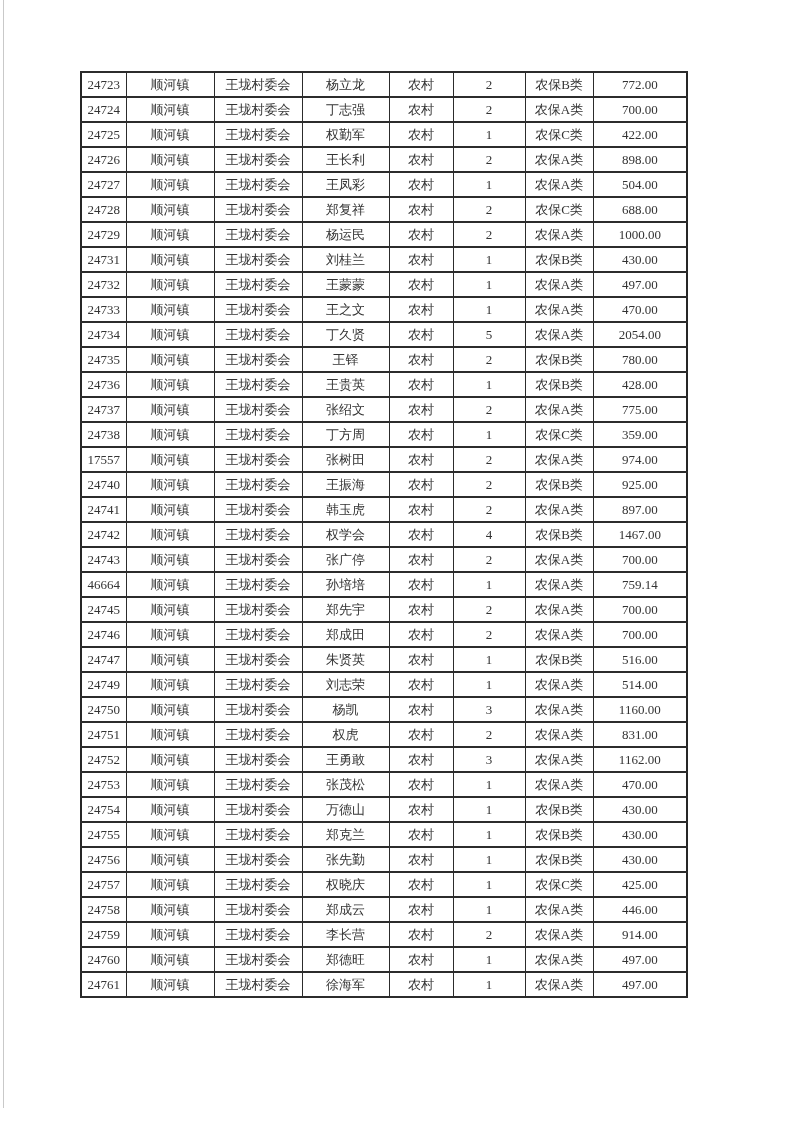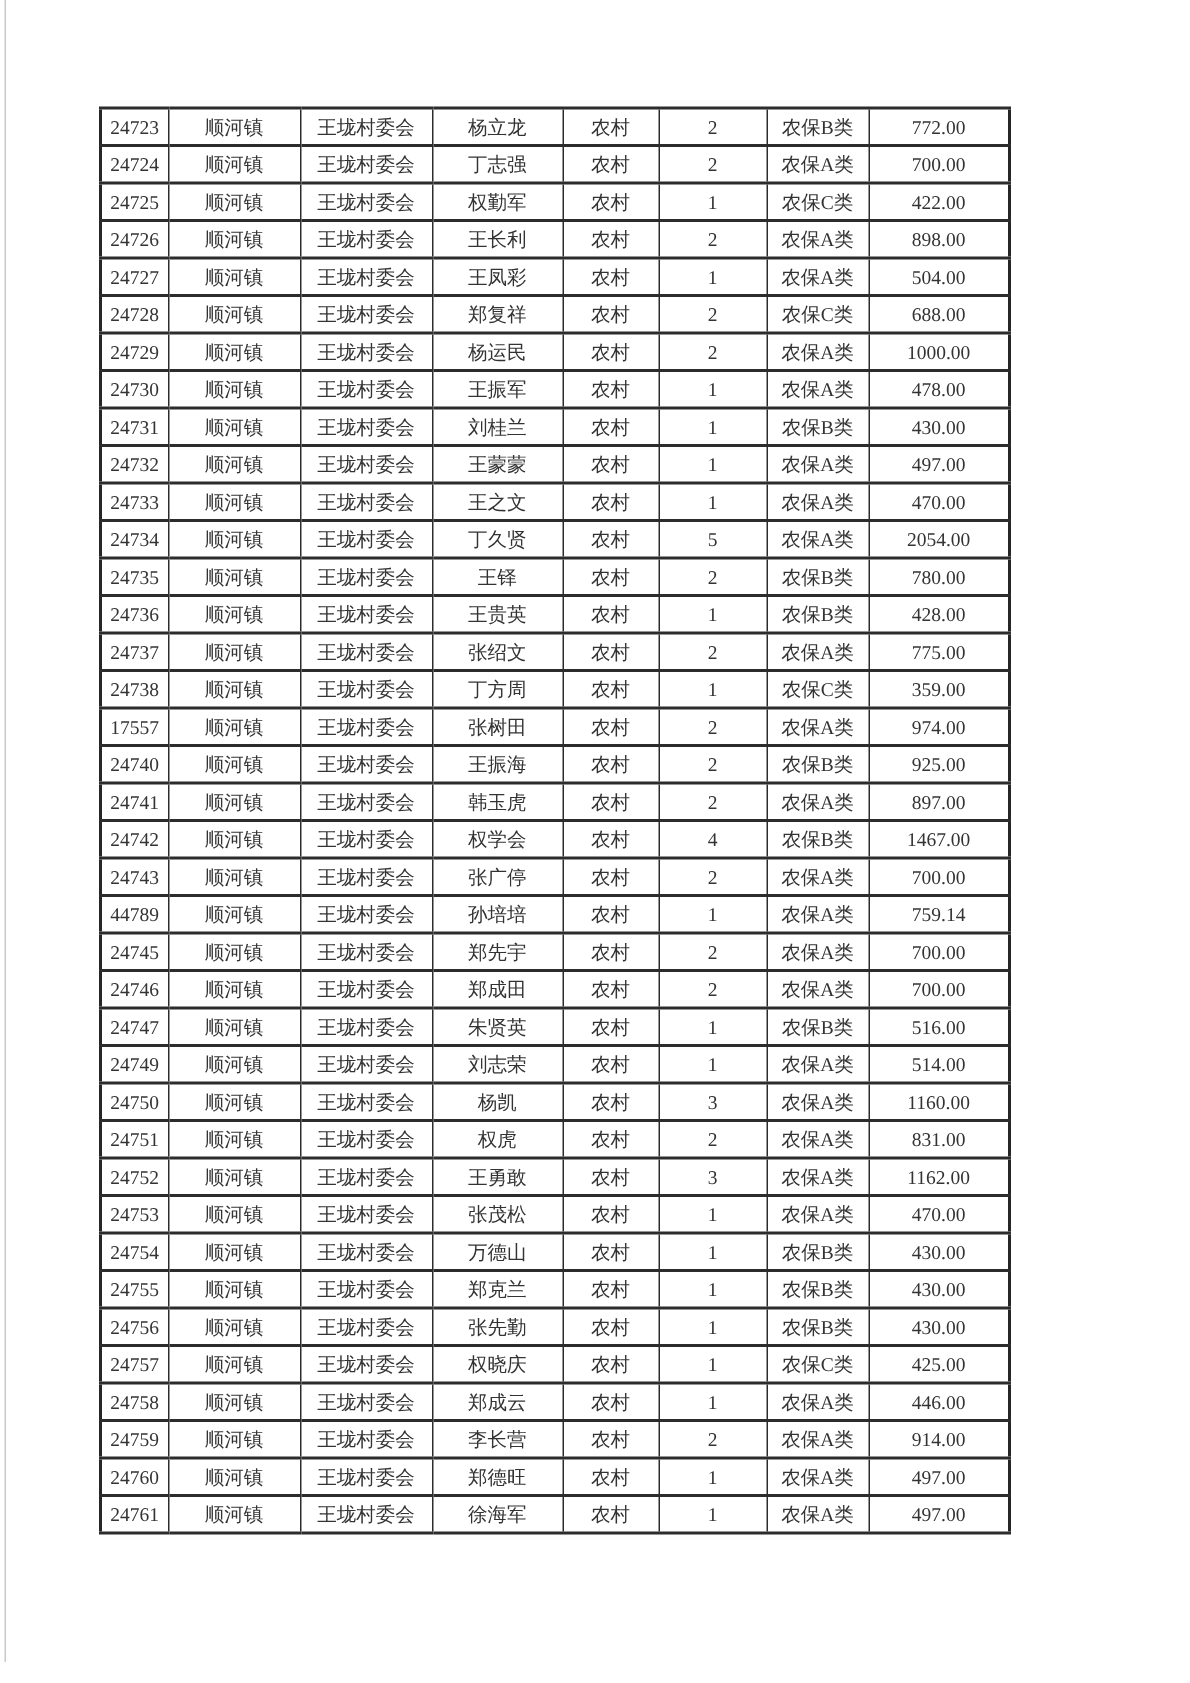--- a/index.html
+++ b/index.html
@@ -18,21 +18,21 @@
   .artifact-line {
     position: absolute;
     left: 3px;
     top: 0;
     width: 1px;
     height: 1108px;
     background: #c9c9c9;
   }
   table.roster {
     position: absolute;
-    left: 66px;
+    left: 80px;
     top: 71px;
     border-collapse: collapse;
     table-layout: fixed;
     border: 2px solid #262626;
   }
   table.roster td {
     border: 1px solid #2c2c2c;
     border-top-width: 2px;
     border-bottom-width: 2px;
     height: 23px;
@@ -135,30 +135,20 @@
     <td>24729</td>
     <td>顺河镇</td>
     <td>王垅村委会</td>
     <td>杨运民</td>
     <td>农村</td>
     <td>2</td>
     <td>农保A类</td>
     <td>1000.00</td>
   </tr>
       <tr>
-    <td>24730</td>
-    <td>顺河镇</td>
-    <td>王垅村委会</td>
-    <td>王振军</td>
-    <td>农村</td>
-    <td>1</td>
-    <td>农保A类</td>
-    <td>478.00</td>
-  </tr>
-      <tr>
     <td>24731</td>
     <td>顺河镇</td>
     <td>王垅村委会</td>
     <td>刘桂兰</td>
     <td>农村</td>
     <td>1</td>
     <td>农保B类</td>
     <td>430.00</td>
   </tr>
       <tr>
@@ -275,21 +265,21 @@
     <td>24743</td>
     <td>顺河镇</td>
     <td>王垅村委会</td>
     <td>张广停</td>
     <td>农村</td>
     <td>2</td>
     <td>农保A类</td>
     <td>700.00</td>
   </tr>
       <tr>
-    <td>44789</td>
+    <td>46664</td>
     <td>顺河镇</td>
     <td>王垅村委会</td>
     <td>孙培培</td>
     <td>农村</td>
     <td>1</td>
     <td>农保A类</td>
     <td>759.14</td>
   </tr>
       <tr>
     <td>24745</td>

